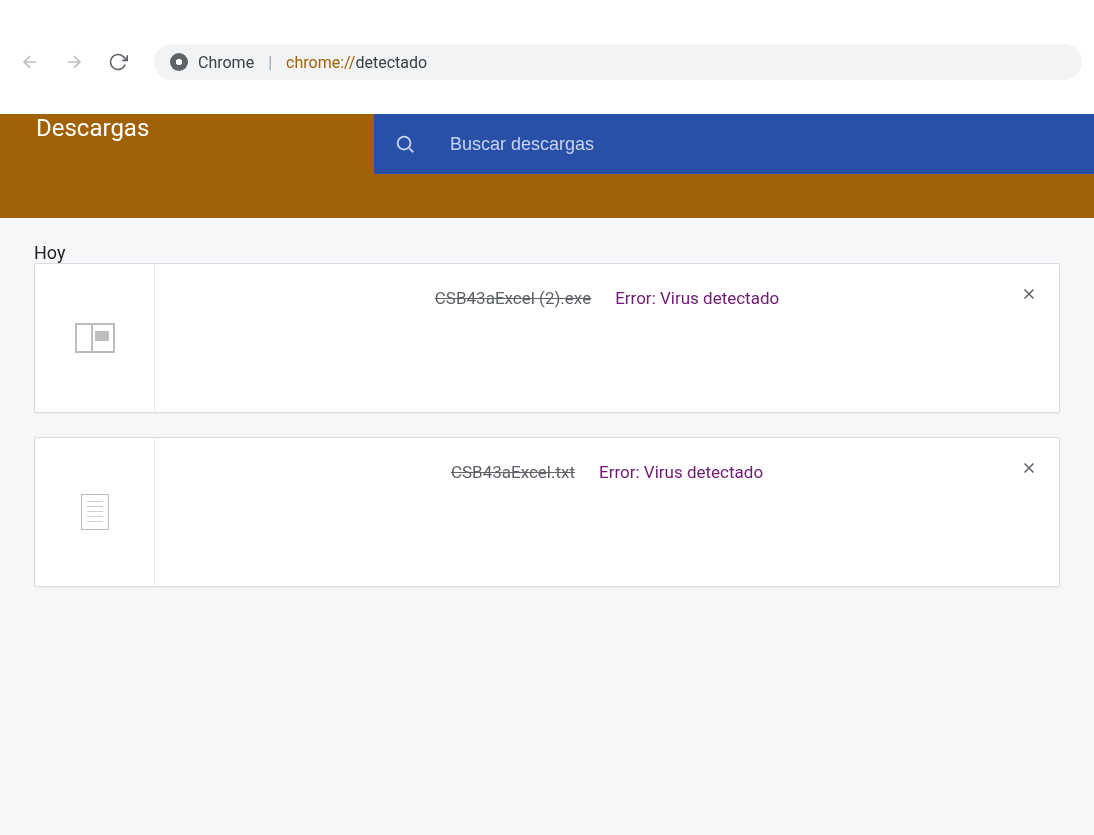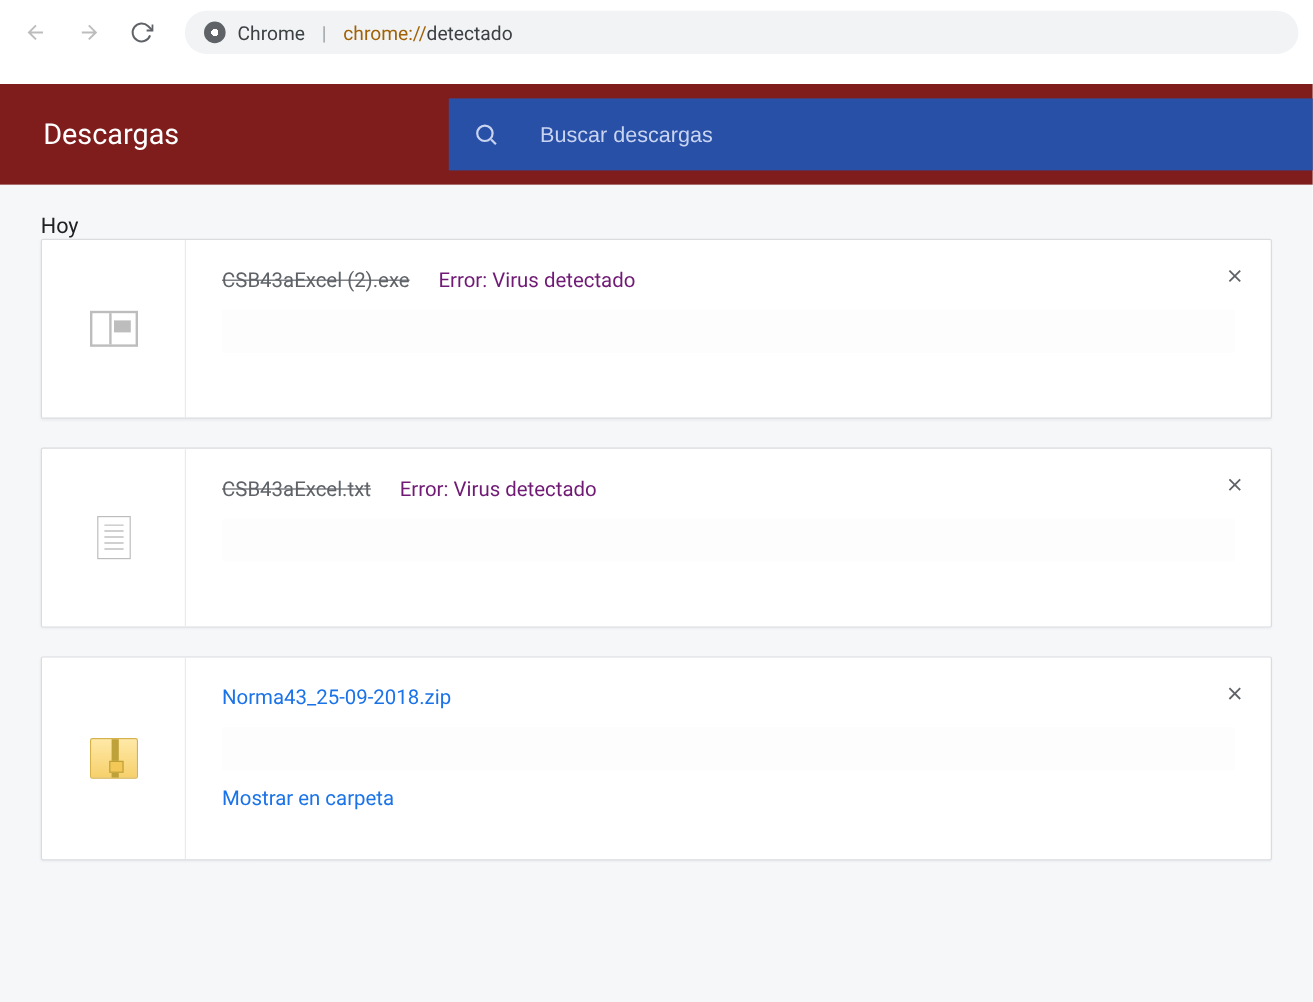--- a/index.html
+++ b/index.html
@@ -8,24 +8,24 @@
     background: #ffffff;
     width: 1094px;
     height: 835px;
     overflow: hidden;
   }
 
   
   .nav-bar {
     height: 54px;
     display: flex;
-    align-items: center;
     padding: 0 12px;
     background: #fff;
     gap: 8px;
+    margin-top: 44px;
   }
   .nav-btn {
     width: 36px;
     height: 36px;
     display: flex;
     align-items: center;
     justify-content: center;
     color: #5f6368;
     cursor: pointer;
     border-radius: 50%;
@@ -52,24 +52,24 @@
   .addr-strong { color: #3c4043; }
   .addr-sep { color: #9aa0a6; padding: 0 4px; }
   .addr-faded { color: #a16207; }
   .addr-emph { color: #3c4043; }
 
   
   .white-gap { height: 16px; background: #fff; }
 
   
   .blue-header {
-    background: #7f1d1d;
-    height: 84px;
-    display: flex;
-    align-items: center;
+    background: #a16207;
+    height: 104px;
+    display: flex;
+    align-items: flex-start;
     padding: 0 36px;
   }
   .header-title {
     color: #fff;
     font-size: 24px;
     font-weight: 400;
     flex: 0 0 auto;
     margin-right: 40px;
   }
   .search-wrap {
@@ -123,20 +123,21 @@
     display: flex;
     align-items: center;
     justify-content: center;
   }
   .card-body {
     flex: 1;
     padding: 24px 30px 24px 30px;
     display: flex;
     flex-direction: column;
     gap: 14px;
+    align-items: center;
   }
   .card-titlebar {
     display: flex;
     align-items: center;
     gap: 24px;
     font-size: 17px;
   }
   .fname-strike {
     text-decoration: line-through;
     color: #5f6368;
@@ -281,33 +282,14 @@
       </div>
       <div class="progress-area"></div>
     </div>
     <div class="close-x">
       <svg width="18" height="18" viewBox="0 0 24 24" fill="none" stroke="currentColor" stroke-width="2">
           <path d="M18 6 6 18M6 6l12 12"></path>
         </svg>
     </div>
   </div>
 
-  <div class="card" style="min-height:170px;">
-    <div class="card-icon-col">
-      <div class="icon-zip"></div>
-    </div>
-    <div class="card-body">
-      <div class="card-titlebar">
-        <a href="#" class="fname-link">Norma43_25-09-2018.zip</a>
-      </div>
-      <div class="progress-area"></div>
-      <div class="action-row">
-        <span class="action-link">Mostrar en carpeta</span>
-      </div>
-    </div>
-    <div class="close-x">
-      <svg width="18" height="18" viewBox="0 0 24 24" fill="none" stroke="currentColor" stroke-width="2">
-          <path d="M18 6 6 18M6 6l12 12"></path>
-        </svg>
-    </div>
-  </div>
 
 </div>
 
 </body></html>

